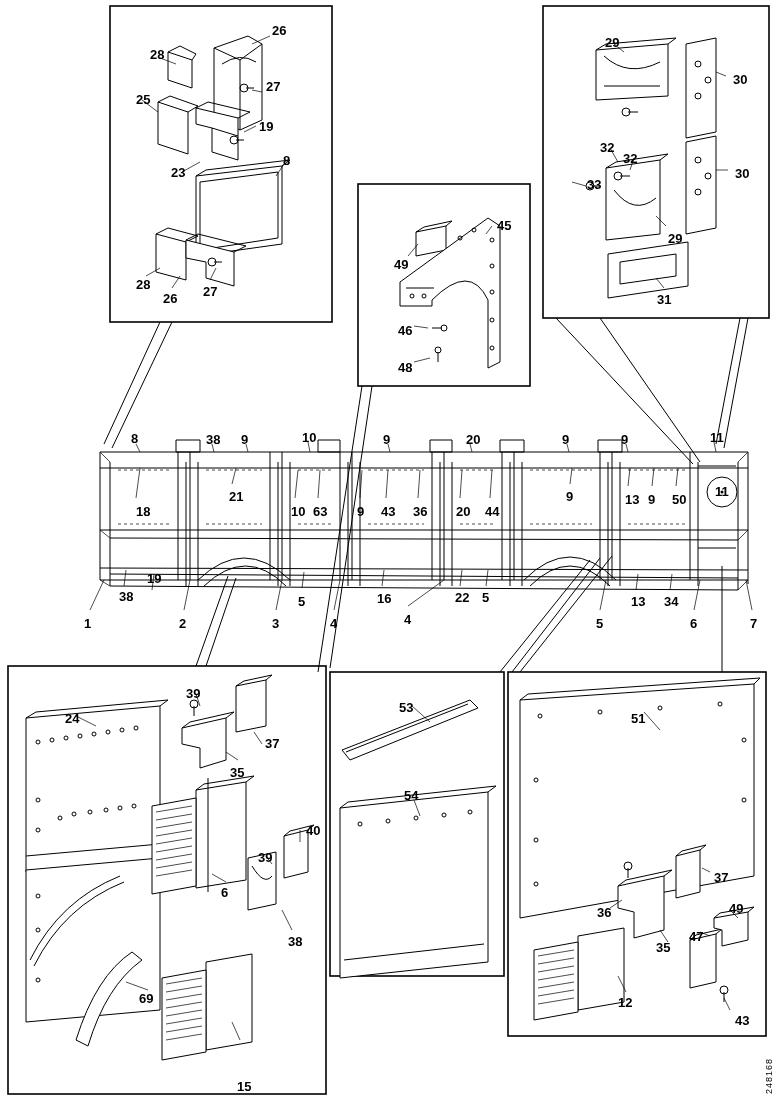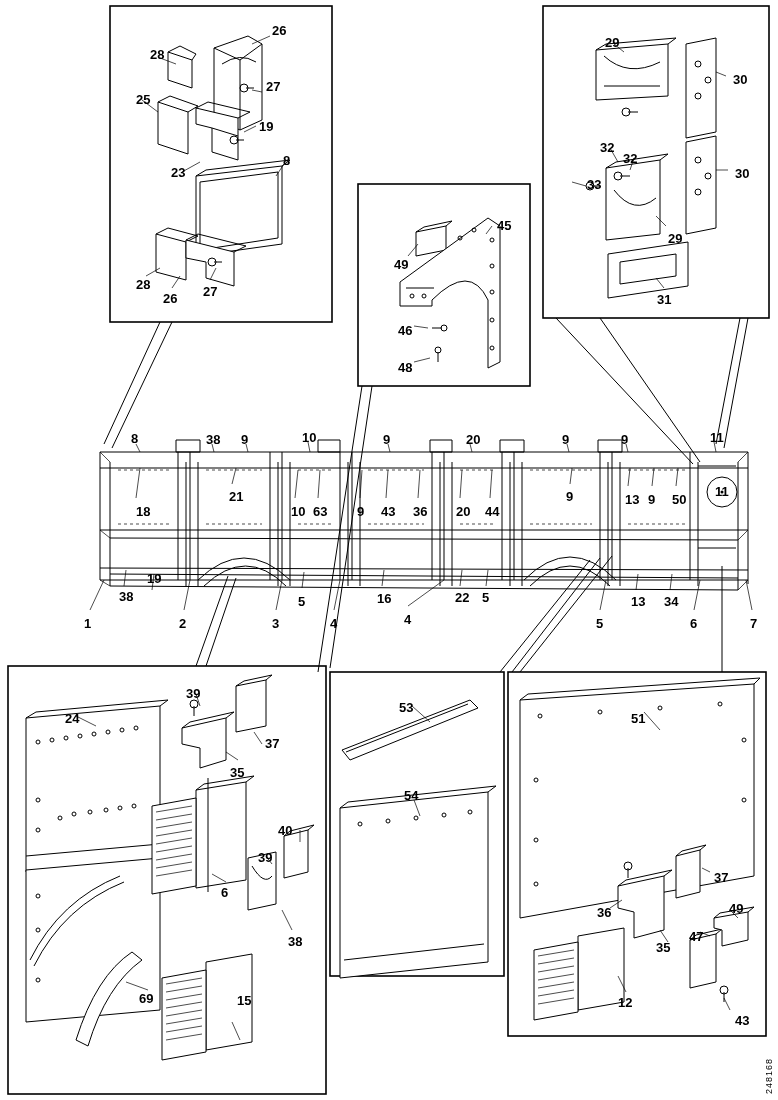--- a/index.html
+++ b/index.html
@@ -547,24 +547,24 @@
   <div class="lbl" style="left:596px;top:617px">5</div>
   <div class="lbl" style="left:690px;top:617px">6</div>
   <div class="lbl" style="left:750px;top:617px">7</div>
 
   <div class="lbl" style="left:65px;top:712px">24</div>
   <div class="lbl" style="left:186px;top:687px">39</div>
   <div class="lbl" style="left:265px;top:737px">37</div>
   <div class="lbl" style="left:230px;top:766px">35</div>
   <div class="lbl" style="left:221px;top:886px">6</div>
   <div class="lbl" style="left:258px;top:851px">39</div>
-  <div class="lbl" style="left:278px;top:824px">40</div>
+  <div class="lbl" style="left:306px;top:824px">40</div>
   <div class="lbl" style="left:288px;top:935px">38</div>
   <div class="lbl" style="left:139px;top:992px">69</div>
-  <div class="lbl" style="left:237px;top:994px">15</div>
+  <div class="lbl" style="left:237px;top:1080px">15</div>
 
   <div class="lbl" style="left:399px;top:701px">53</div>
   <div class="lbl" style="left:404px;top:789px">54</div>
 
   <div class="lbl" style="left:631px;top:712px">51</div>
   <div class="lbl" style="left:714px;top:871px">37</div>
   <div class="lbl" style="left:597px;top:906px">36</div>
   <div class="lbl" style="left:729px;top:902px">49</div>
   <div class="lbl" style="left:689px;top:930px">47</div>
   <div class="lbl" style="left:656px;top:941px">35</div>

